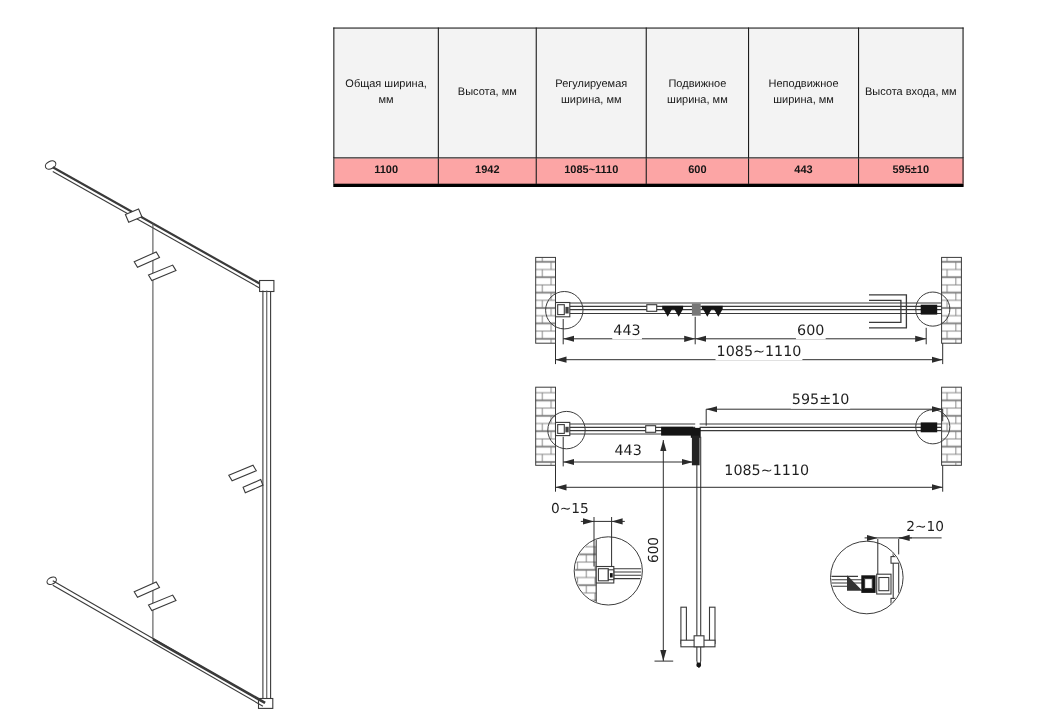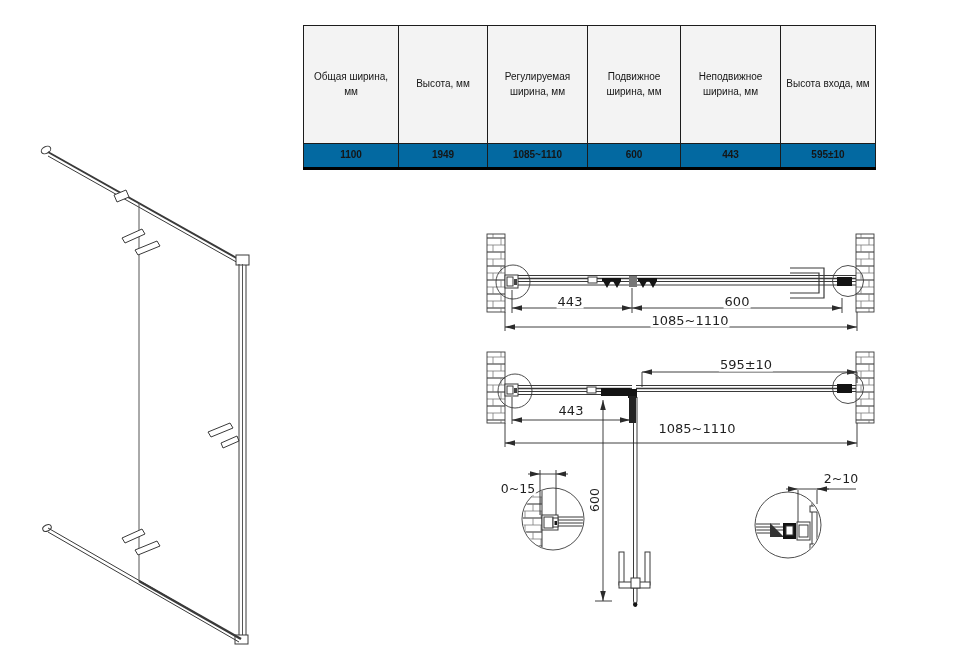--- a/index.html
+++ b/index.html
@@ -12,21 +12,21 @@
     position:absolute;left:303px;top:25px;width:572px;
     border-collapse:collapse;table-layout:fixed;
     font-family:"Liberation Sans",sans-serif;font-size:10px;color:#151515;
     border:1px solid #1c1c1c;border-bottom:3px solid #000;
   }
   .spec-table td{
     border:1px solid #1c1c1c;text-align:center;vertical-align:middle;
     padding:0 4px;line-height:1.45;
   }
   .spec-table tr.hdr td{height:117px;background:#f3f3f3;}
-  .spec-table tr.val td{height:23px;font-weight:bold;background:#0369a1;}
+  .spec-table tr.val td{height:23px;font-weight:bold;background:#fca5a5;}
   
   .drawing{position:absolute;left:0;top:0;}
   
   .dim{
     position:absolute;transform:translate(-50%,-50%);
     font-family:"DejaVu Sans",sans-serif;font-size:13px;color:#1f1f1f;
     white-space:nowrap;background:#fff;padding:0 1px;
   }
   .dim.small{font-size:12.5px;}
   .dim.rot{transform:translate(-50%,-50%) rotate(-90deg);background:transparent;}
@@ -49,21 +49,21 @@
       <tr class="hdr">
         <td>Общая ширина, мм</td>
         <td>Высота, мм</td>
         <td>Регулируемая ширина, мм</td>
         <td>Подвижное ширина, мм</td>
         <td>Неподвижное ширина, мм</td>
         <td>Высота входа, мм</td>
       </tr>
       <tr class="val">
         <td>1100</td>
-        <td>1949</td>
+        <td>1942</td>
         <td>1085~1110</td>
         <td>600</td>
         <td>443</td>
         <td>595±10</td>
       </tr>
     </tbody>
   </table>
 
   <svg class="drawing" width="961" height="650" viewBox="0 0 961 650">
     <defs>
@@ -259,17 +259,17 @@
       </g>
     </g>
   </svg>
 
   <span class="dim" style="left:570px;top:301px">443</span>
   <span class="dim" style="left:737px;top:301px">600</span>
   <span class="dim" style="left:690px;top:320px">1085~1110</span>
   <span class="dim" style="left:746px;top:364px">595±10</span>
   <span class="dim" style="left:571px;top:410px">443</span>
   <span class="dim" style="left:697px;top:428px">1085~1110</span>
-  <span class="dim small" style="left:518px;top:488px">0~15</span>
+  <span class="dim small" style="left:518px;top:462px">0~15</span>
   <span class="dim small rot" style="left:594px;top:500px">600</span>
   <span class="dim small" style="left:841px;top:478px">2~10</span>
 
 </div>
 
 </body></html>

